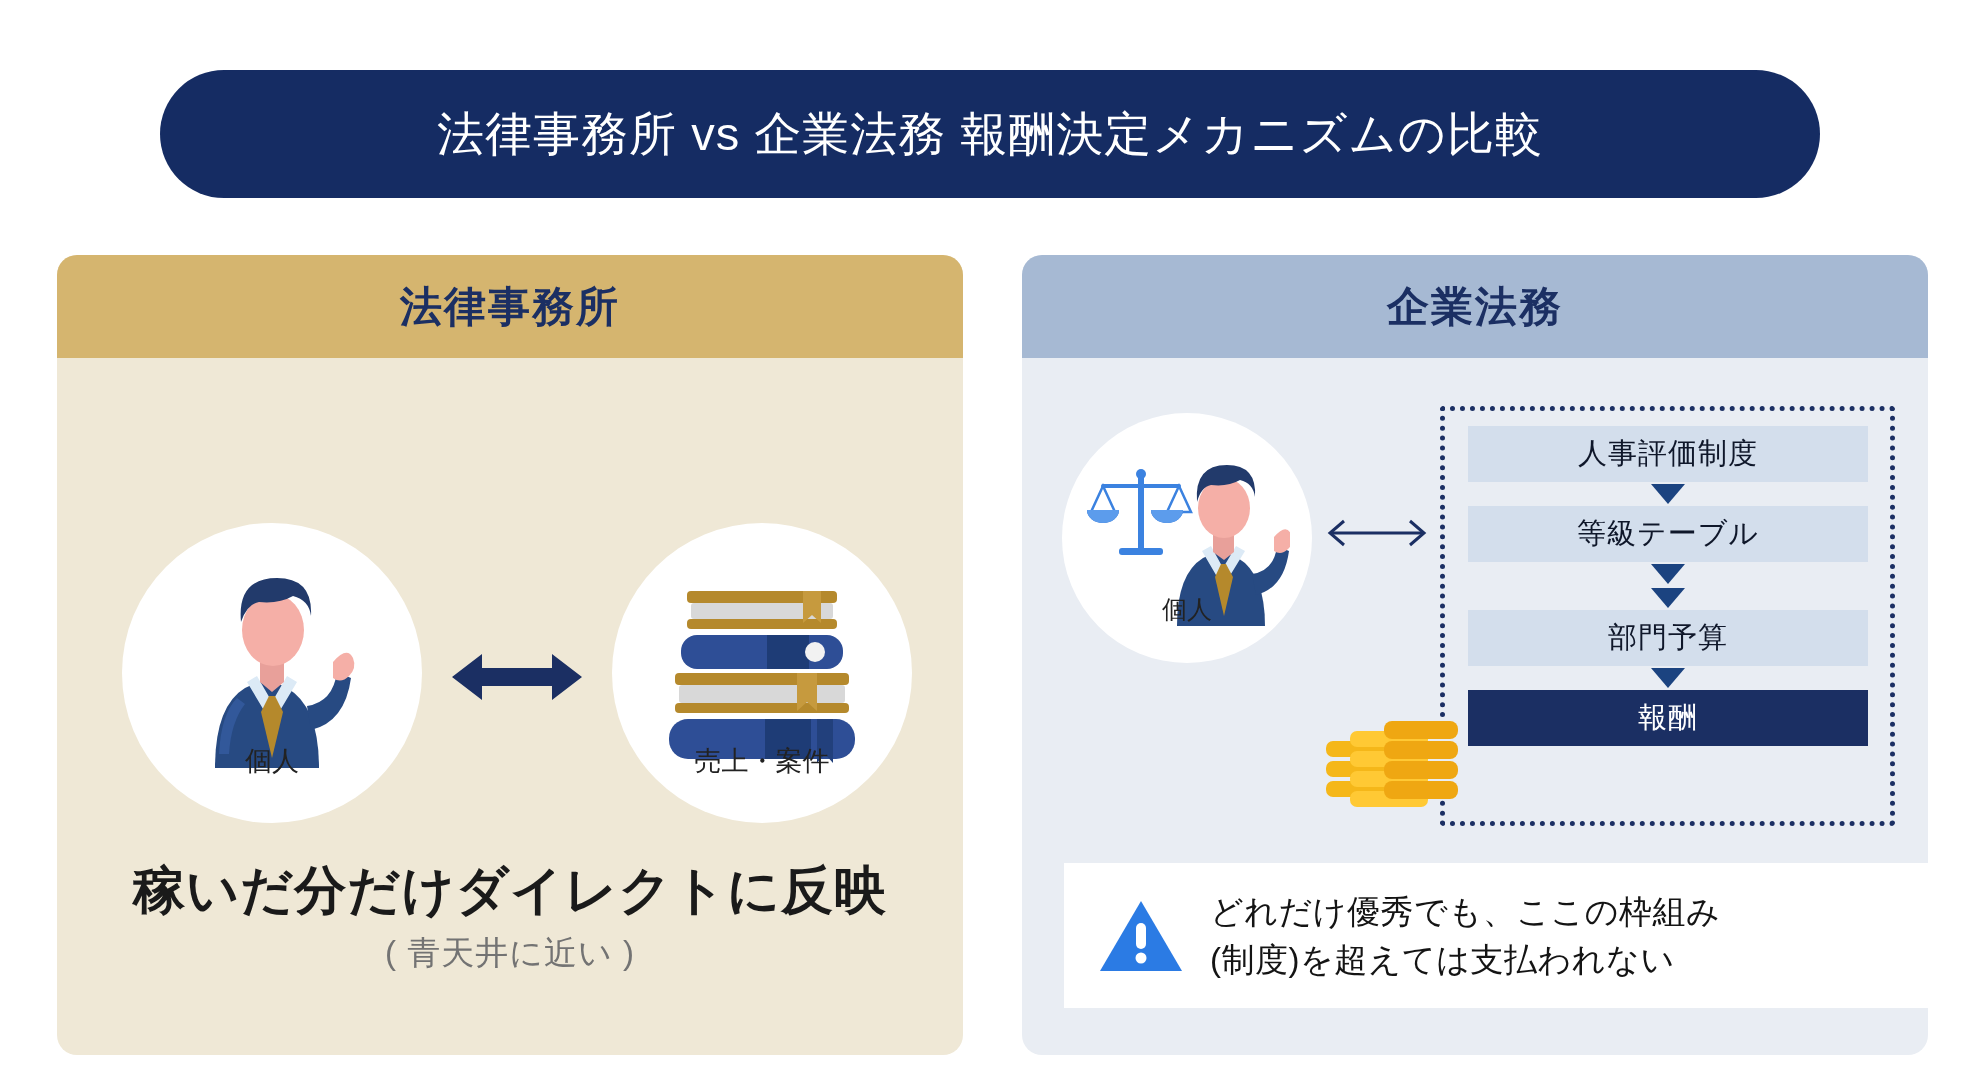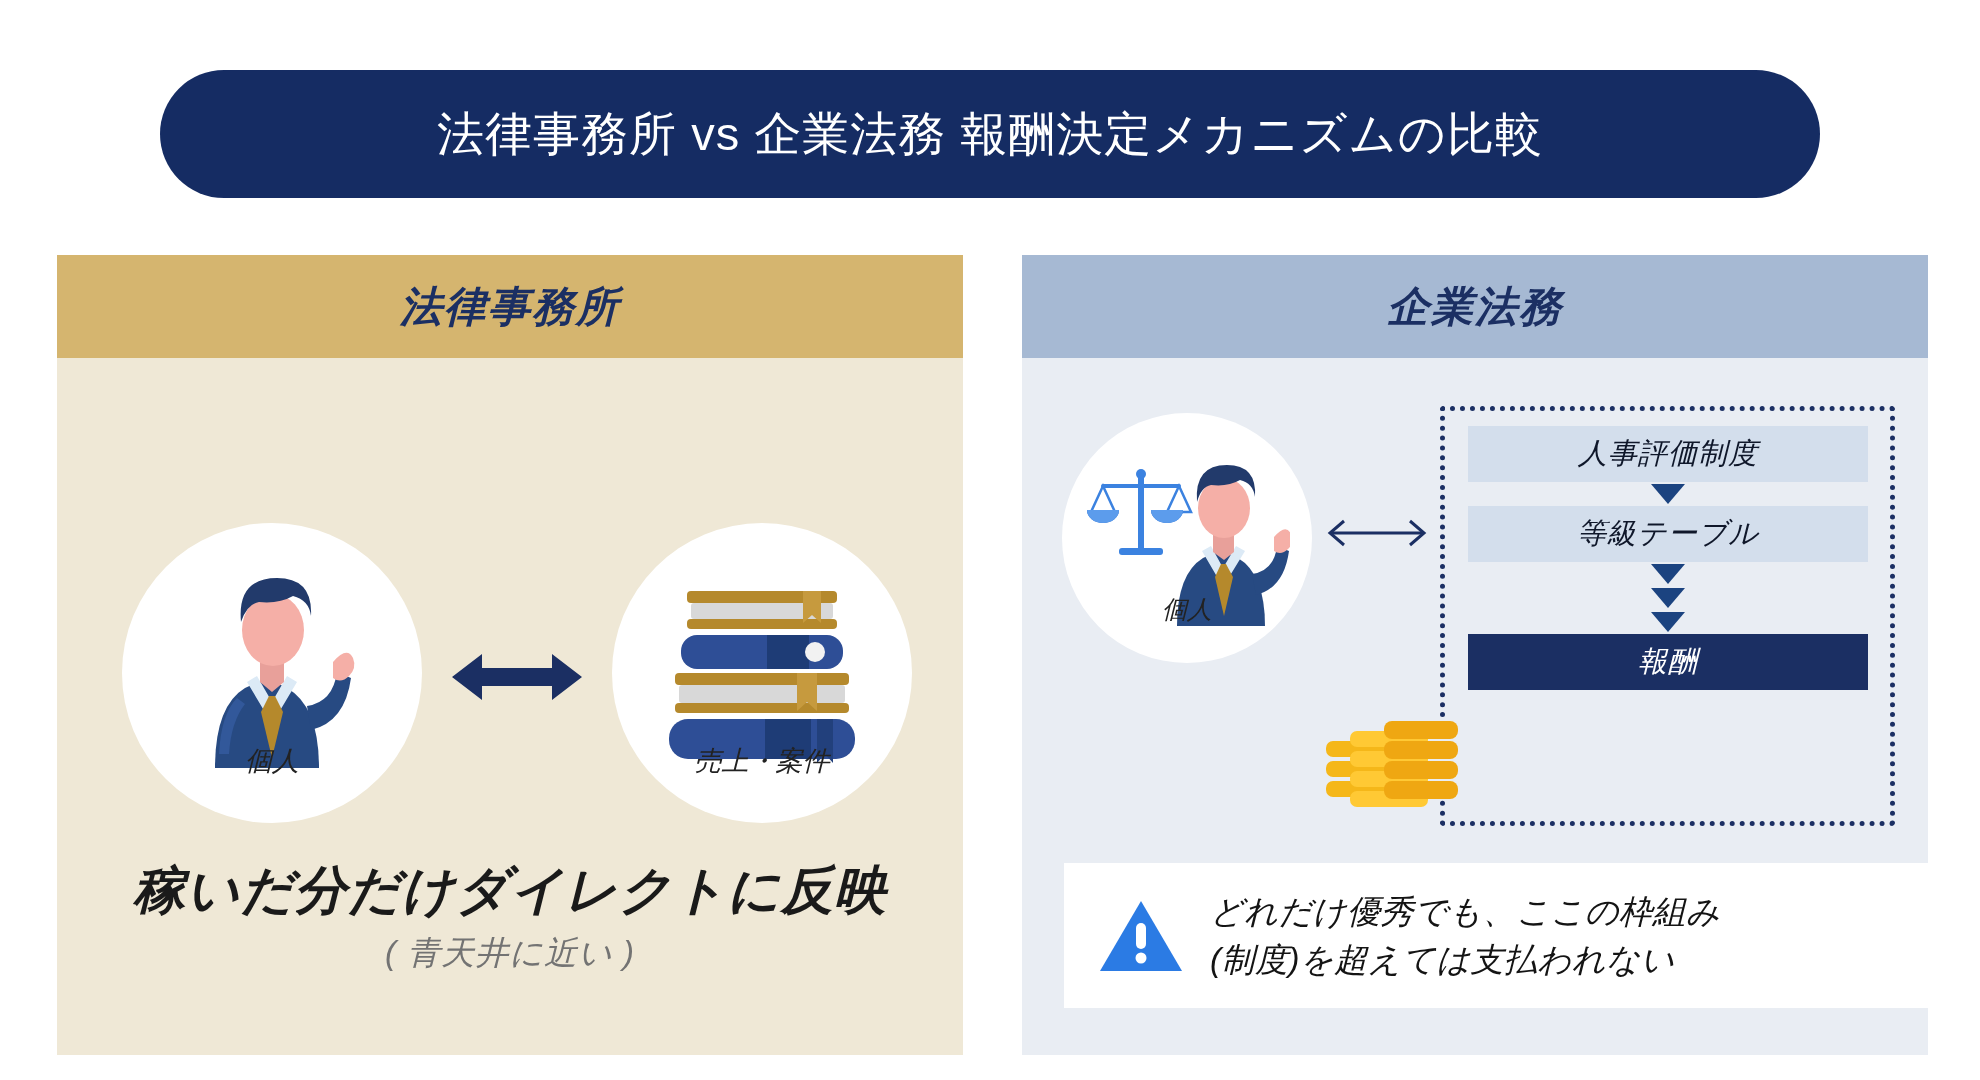--- a/index.html
+++ b/index.html
@@ -33,23 +33,22 @@
     color: #ffffff;
     font-size: 47px;
     font-weight: normal;
     letter-spacing: 1px;
     white-space: nowrap;
   }
 
   
   .panel {
     position: absolute;
-    border-radius: 0;
+    border-radius: 20px;
     overflow: hidden;
-    font-style: italic;
   }
   .panel-left {
     left: 57px;
     top: 255px;
     width: 906px;
     height: 800px;
     background: #EFE8D6;
   }
   .panel-right {
     left: 1022px;
@@ -363,20 +362,23 @@
         <span>等級テーブル</span>
       </div>
       <div class="flow-arrow">
           <span class="tri"></span>
         </div>
 
       <div class="flow-arrow">
           <span class="tri"></span>
         </div>
 
+      <div class="flow-box">
+        <span>部門予算</span>
+      </div>
       <div class="flow-arrow">
           <span class="tri"></span>
         </div>
 
       <div class="flow-box final">
         <span>報酬</span>
       </div>
 
     </div>
 

